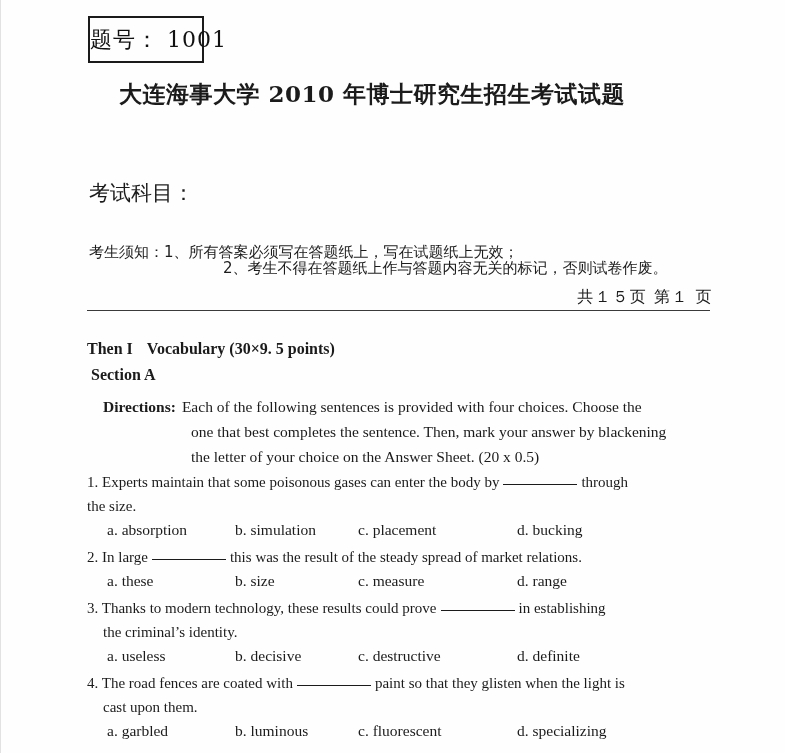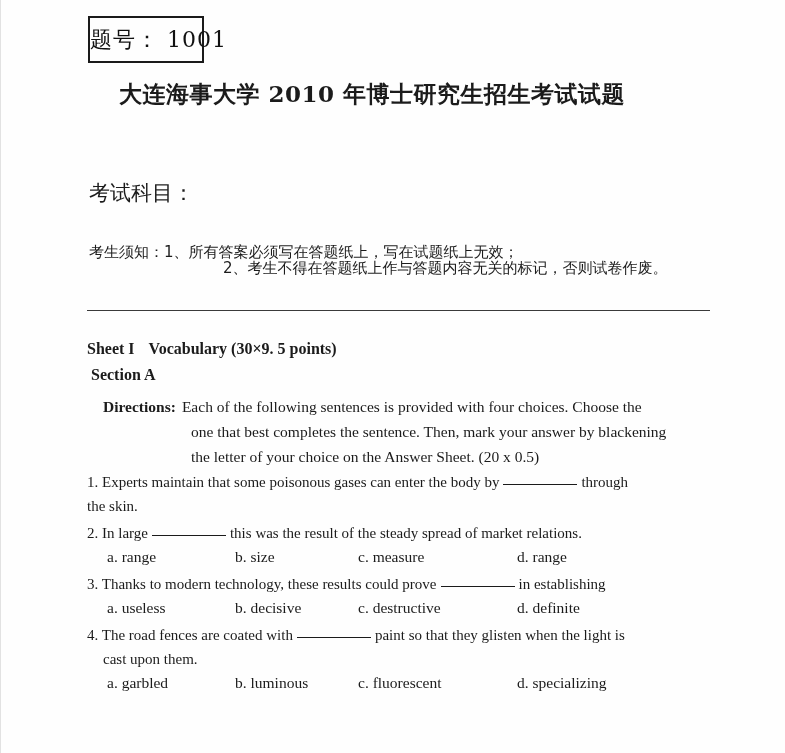--- a/index.html
+++ b/index.html
@@ -179,63 +179,71 @@
     <span class="code-box-inner">题号： 1001</span>
   </div>
 
   <div class="doc-title">大连海事大学 2010 年博士研究生招生考试试题</div>
 
   <div class="field-line field-major">考试科目：</div>
 
   <div class="notice notice-1">考生须知：1、所有答案必须写在答题纸上，写在试题纸上无效；</div>
   <div class="notice notice-2">2、考生不得在答题纸上作与答题内容无关的标记，否则试卷作废。</div>
 
+  <div class="page-counter">共１５页 第１ 页</div>
   <div class="hrule"></div>
 
   <div class="part-head">
-    <span class="part-label">Sheet I</span><span>Vocabulary (30×9. 5 points)</span>
+    <span class="part-label">Then I</span><span>Vocabulary (30×9. 5 points)</span>
   </div>
   <div class="section-head">Section A</div>
 
   <div class="directions">
     <div class="dir-row">
       <span class="dir-label">Directions:</span><span>Each of the following sentences is provided with four choices. Choose the</span>
     </div>
     <div class="dir-row dir-indent">one that best completes the sentence. Then, mark your answer by blackening</div>
     <div class="dir-row dir-indent">the letter of your choice on the Answer Sheet. (20 x 0.5)</div>
   </div>
 
   <div class="questions">
 
     <div class="q-block">
       <div class="q-line">
         <span>1.</span>
         <span>Experts maintain that some poisonous gases can enter the body by</span><span class="blank"></span><span>through</span>
       </div>
-      <div class="q-line">the skin.</div>
+      <div class="q-line">the size.</div>
+      <div class="opts">
+        <span class="opt opt-a">a. absorption</span>
+        <span class="opt opt-b">b. simulation</span>
+        <span class="opt opt-c">c. placement</span>
+        <span class="opt opt-d">d. bucking</span>
+      </div>
     </div>
 
     <div class="q-block">
       <div class="q-line">
         <span>2.</span>
         <span>In large</span><span class="blank"></span><span>this was the result of the steady spread of market relations.</span>
       </div>
       <div class="opts">
-        <span class="opt opt-a">a. range</span>
+        <span class="opt opt-a">a. these</span>
         <span class="opt opt-b">b. size</span>
         <span class="opt opt-c">c. measure</span>
         <span class="opt opt-d">d. range</span>
       </div>
     </div>
 
     <div class="q-block">
       <div class="q-line">
         <span>3.</span>
         <span>Thanks to modern technology, these results could prove</span><span class="blank"></span><span>in establishing</span>
       </div>
+      <div class="q-line cont">the criminal’s identity.</div>
       <div class="opts">
         <span class="opt opt-a">a. useless</span>
         <span class="opt opt-b">b. decisive</span>
         <span class="opt opt-c">c. destructive</span>
         <span class="opt opt-d">d. definite</span>
       </div>
     </div>
 
     <div class="q-block">
       <div class="q-line">

